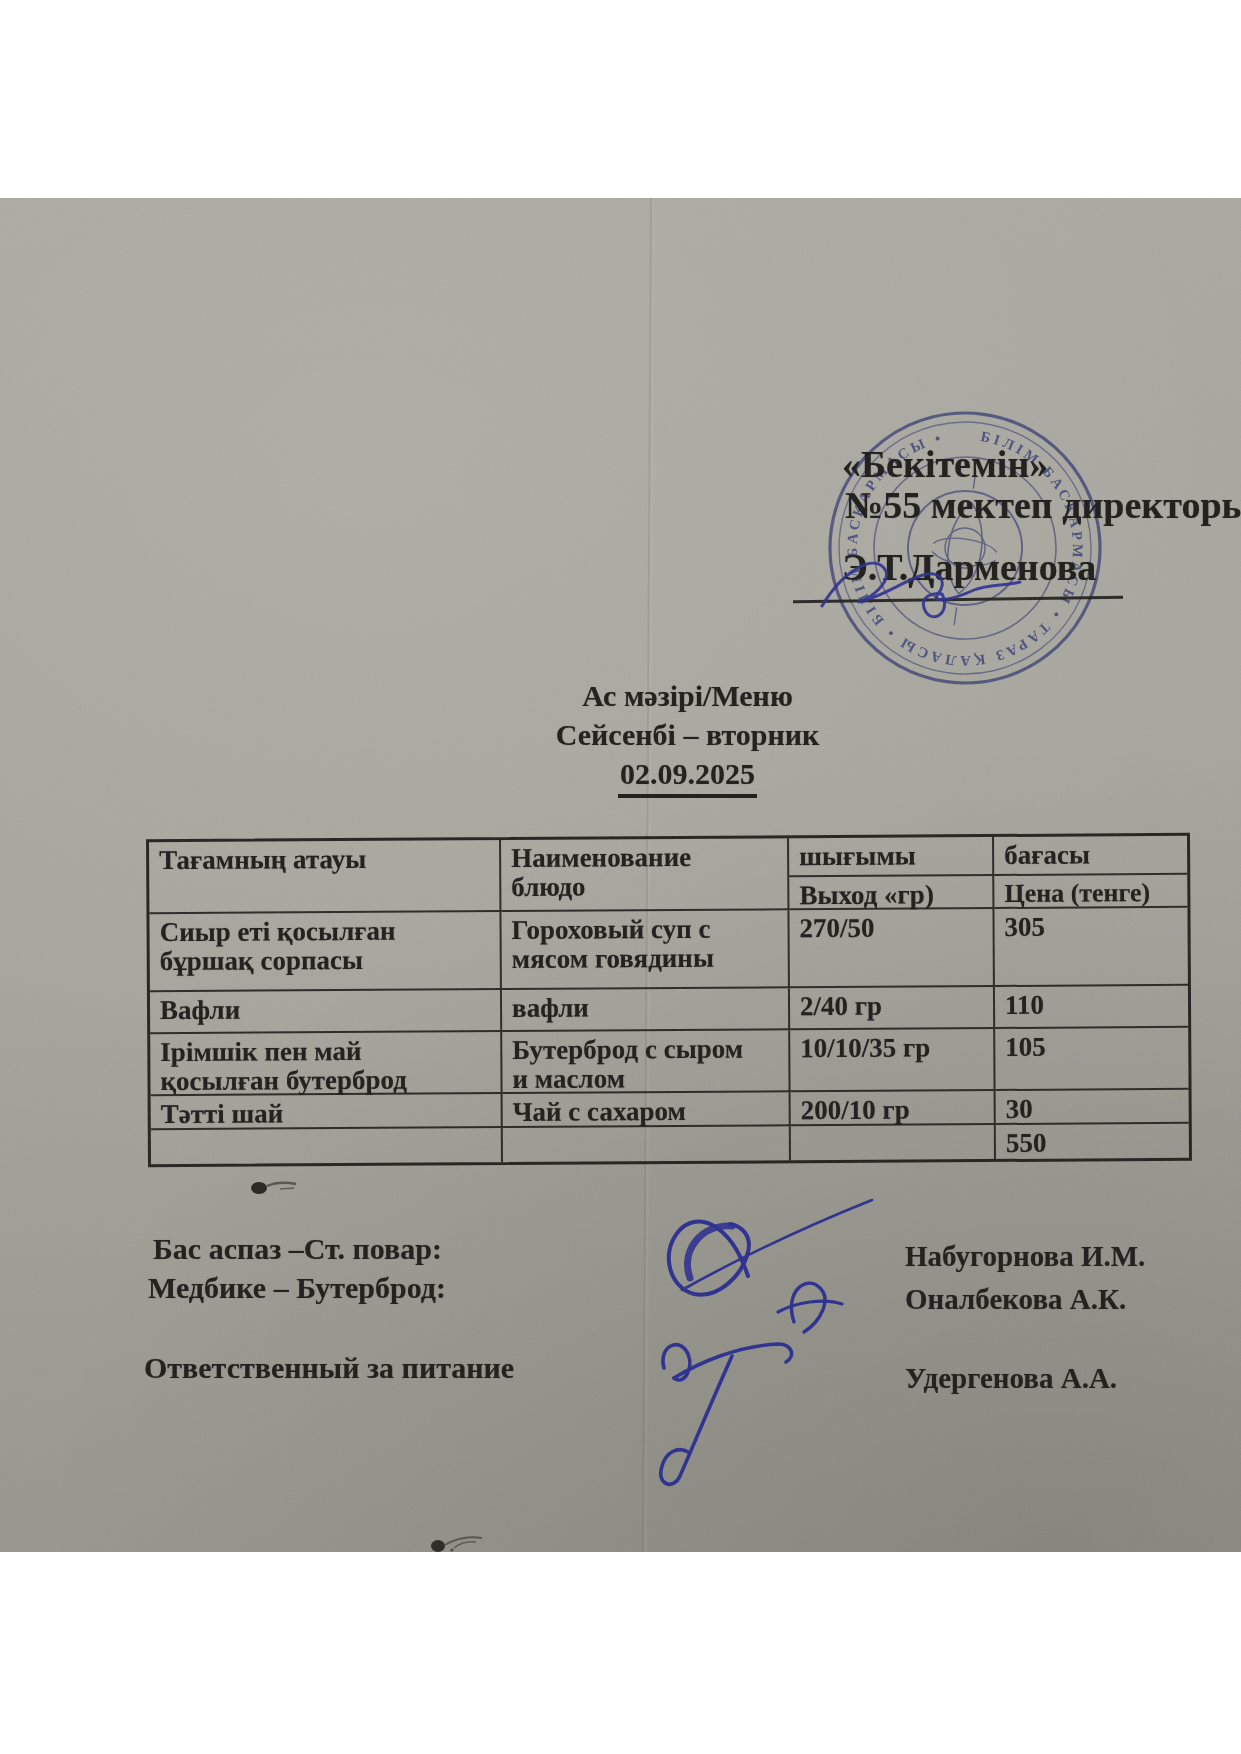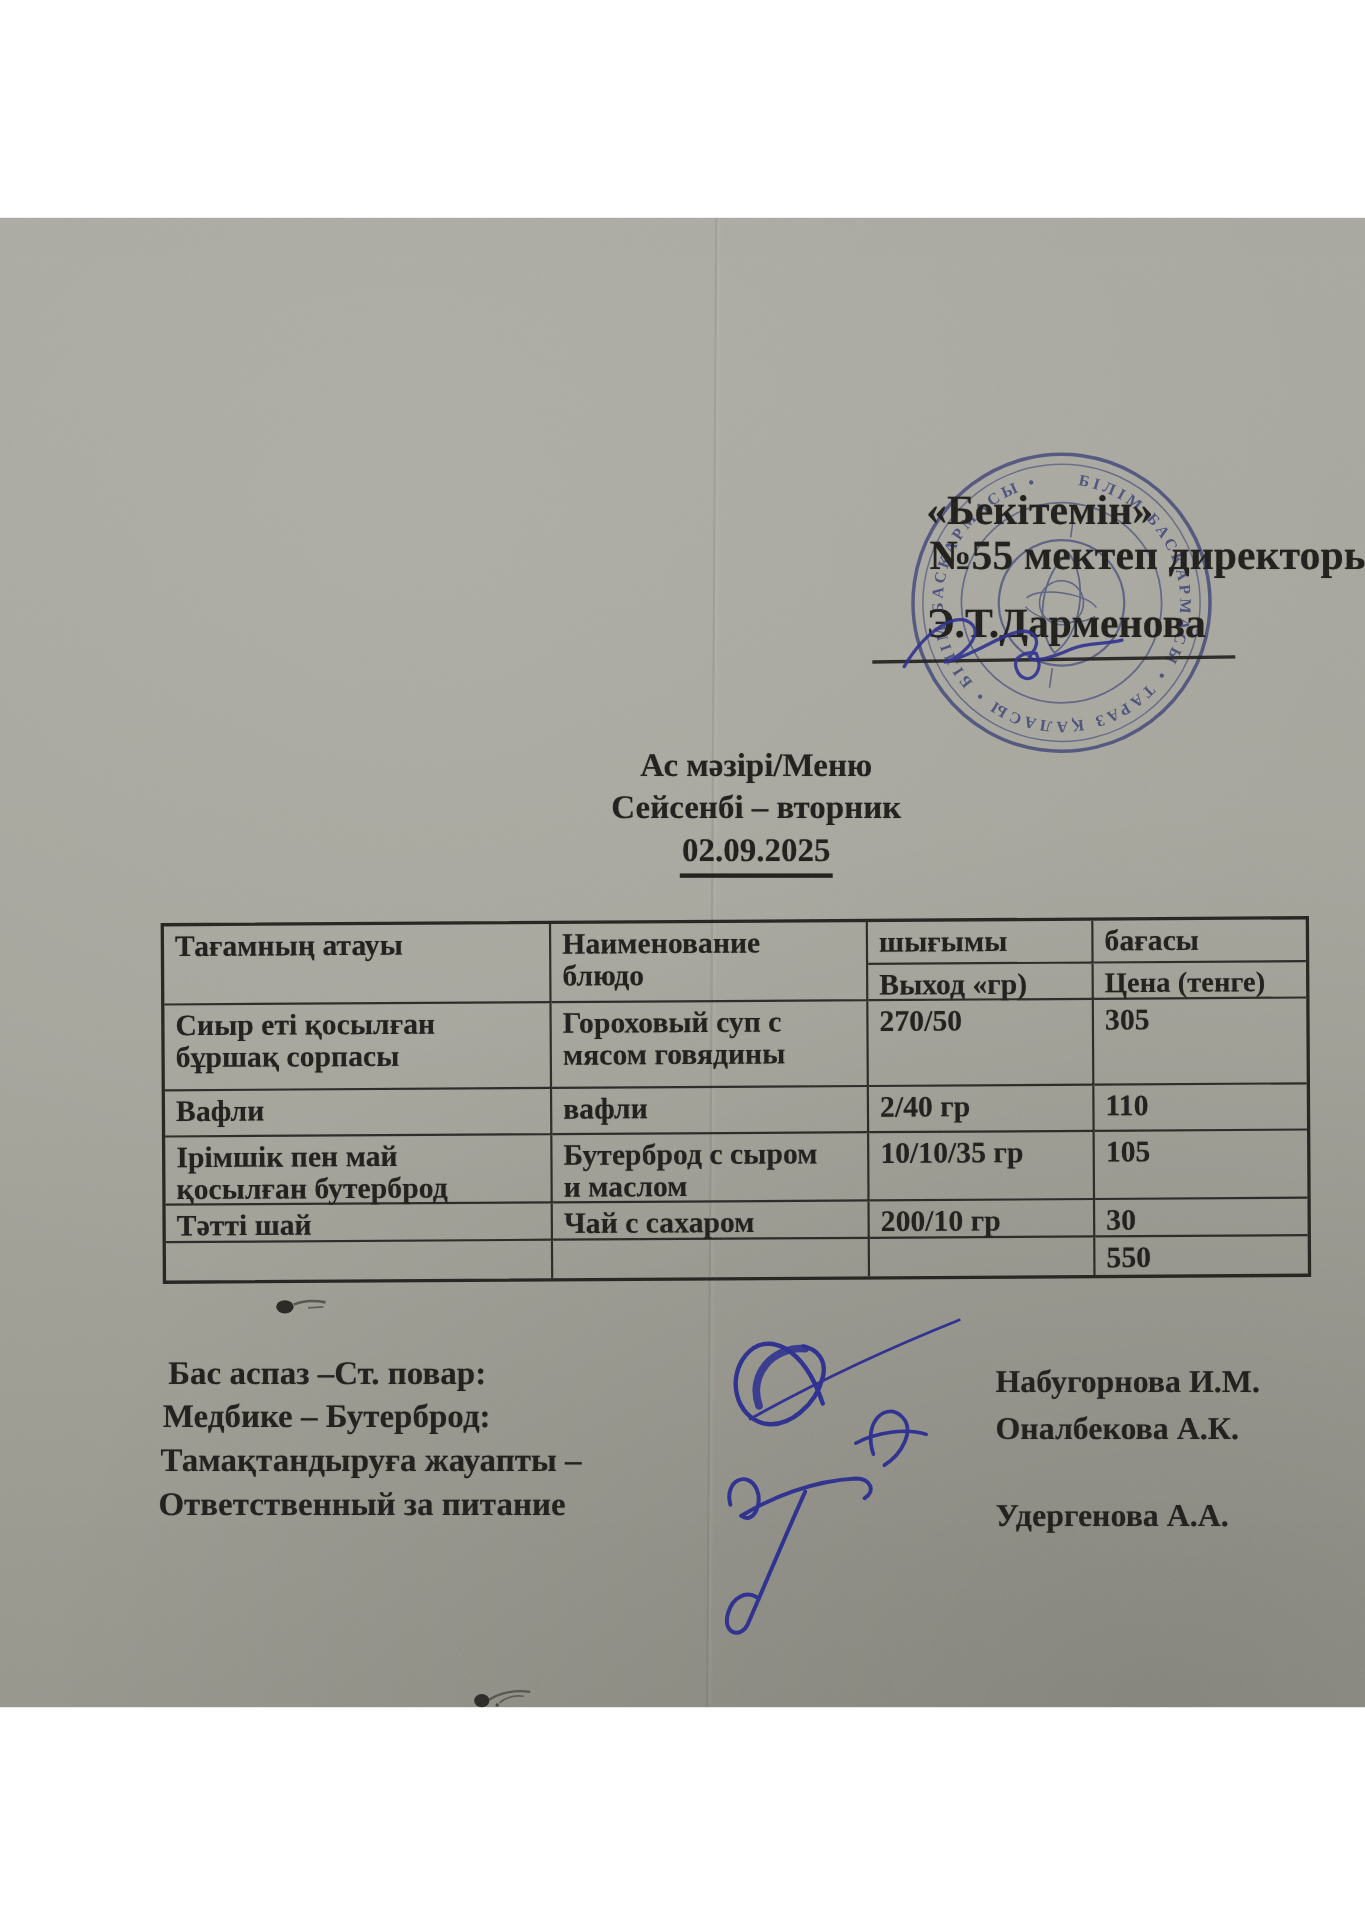--- a/index.html
+++ b/index.html
@@ -156,21 +156,20 @@
     </svg>
     <svg class="smudge sm2" width="60" height="26" viewBox="0 0 60 26">
       <ellipse cx="8" cy="16" rx="7" ry="6" fill="#191813" opacity=".85"></ellipse>
       <path d="M15 15 C 24 9 38 6 52 8" stroke="#191813" stroke-width="2" fill="none" opacity=".5"></path>
       <path d="M24 18 C 30 13 38 11 46 12" stroke="#191813" stroke-width="1.5" fill="none" opacity=".45"></path>
       <circle cx="22" cy="20" r="1.6" fill="#191813" opacity=".6"></circle>
     </svg>
 
     <div class="role-line role1">Бас аспаз –Ст. повар:</div>
     <div class="role-line role2">Медбике – Бутерброд:</div>
-    <div class="role-line role3">Тамақтандыруға жауапты –</div>
     <div class="role-line role4">Ответственный за питание</div>
 
     <div class="name-line name1">Набугорнова И.М.</div>
     <div class="name-line name2">Оналбекова А.К.</div>
     <div class="name-line name3">Удергенова А.А.</div>
 
     <svg class="staff-sigs" width="330" height="370" viewBox="0 0 330 370">
       <g fill="none" stroke="#2c2f8f" stroke-linecap="round">
 
         <path d="M168 150 C 150 96 116 84 98 106 C 80 128 90 162 114 168 C 138 173 162 150 168 126 C 172 110 162 100 150 98" stroke-width="4"></path>

